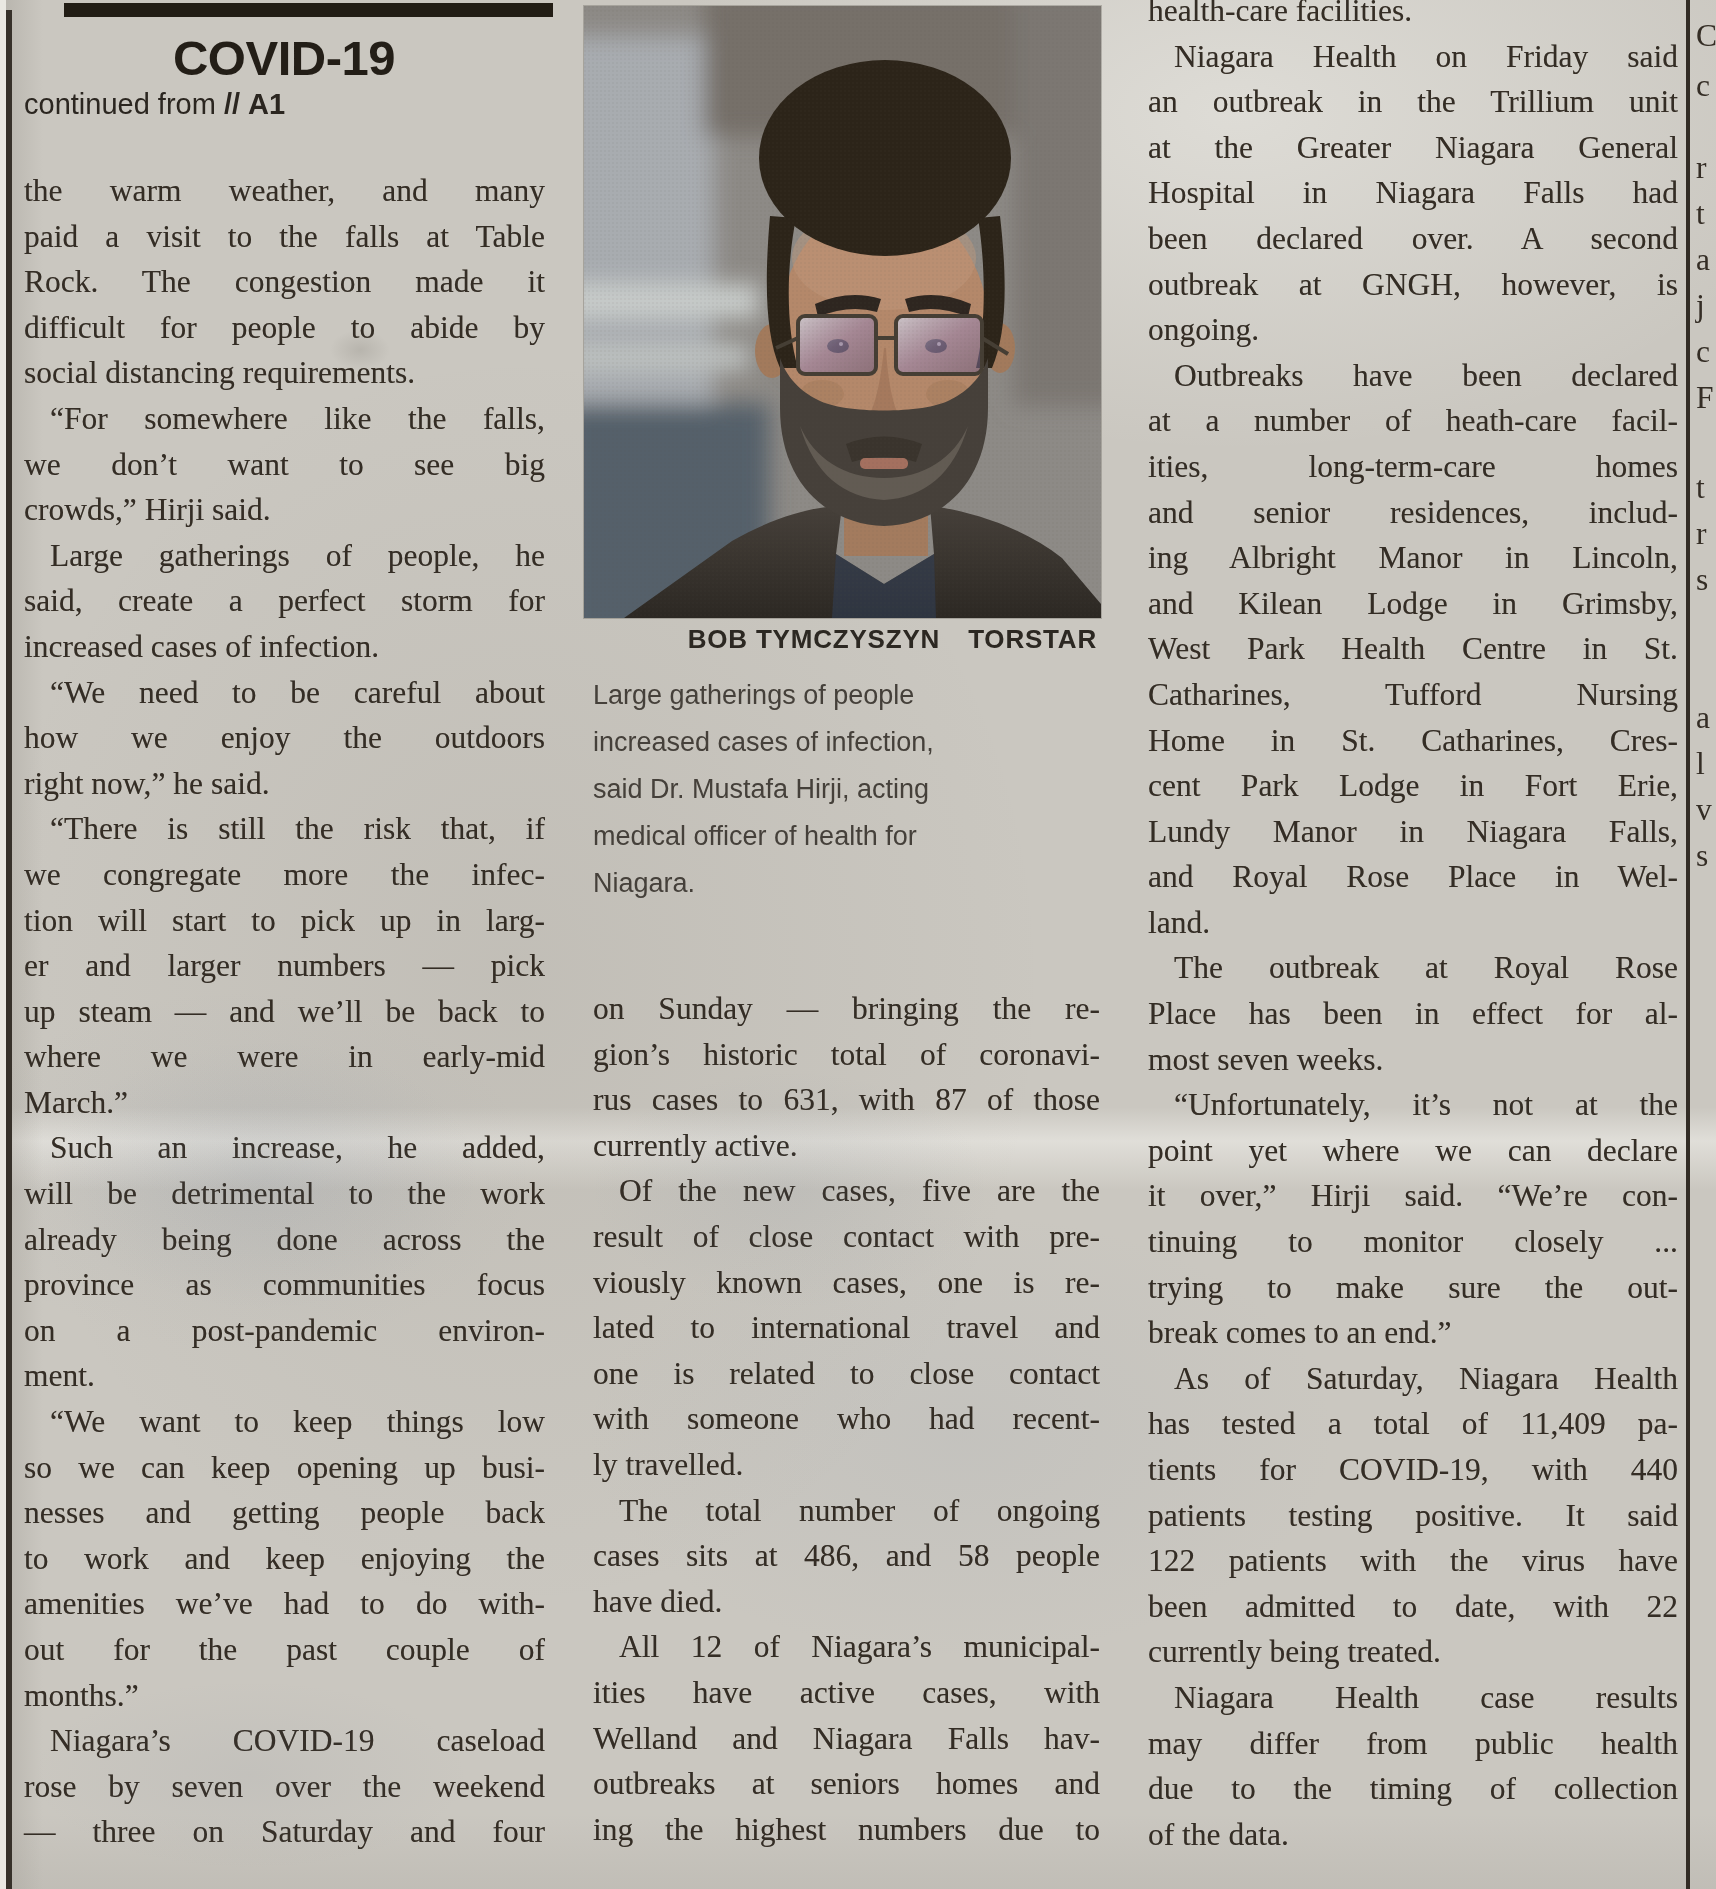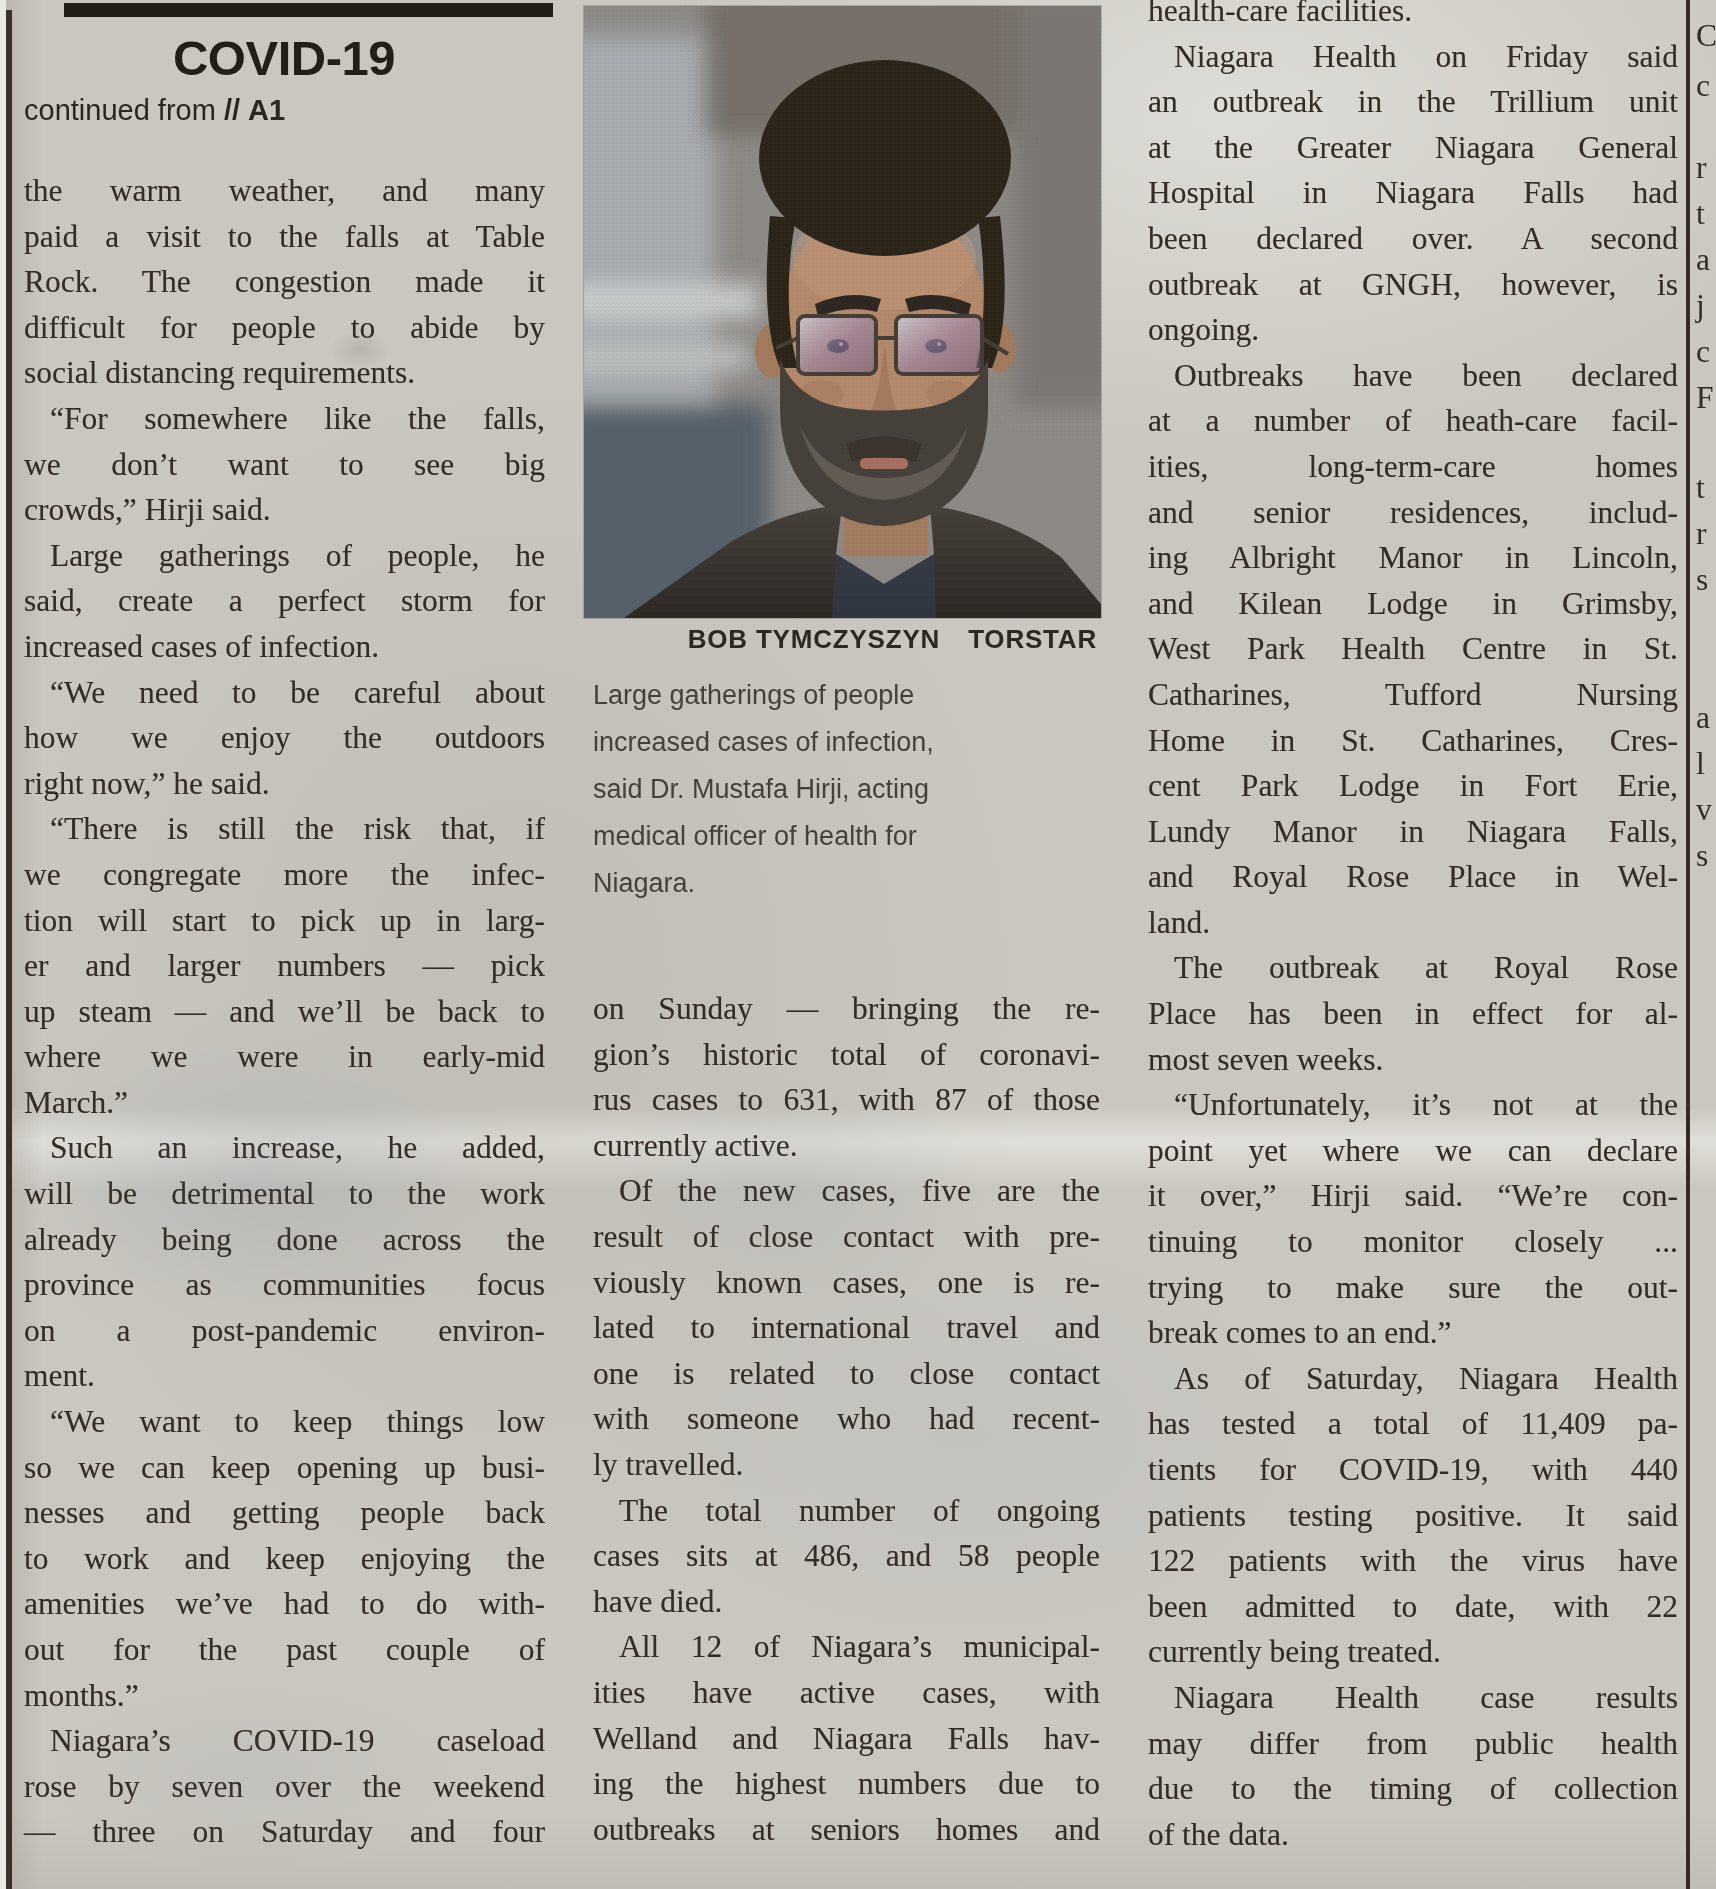--- a/index.html
+++ b/index.html
@@ -17,21 +17,21 @@
     font-family:"Liberation Serif","DejaVu Serif",serif;
     color:#342d25;
   }
   .scan-edge{position:absolute;left:0;top:0;width:6px;height:100%;background:#eae8e2;}
   .rule-left{position:absolute;left:6px;top:10px;width:6px;height:calc(100% - 10px);background:#37312a;}
   .rule-right{position:absolute;left:1686px;top:0;width:4px;height:100%;background:#322c25;}
   .top-bar{position:absolute;left:64px;top:3px;width:489px;height:14px;background:#221d15;}
 
   .sec-head{position:absolute;left:24px;top:30px;width:520px;font-family:"Liberation Sans","DejaVu Sans",sans-serif;}
   .sec-head h1{margin:0;font-size:49px;font-weight:700;letter-spacing:-.5px;color:#231e17;text-align:center;}
-  .continued{margin-top:8px;font-size:29px;color:#2b2620;}
+  .continued{margin-top:2px;font-size:29px;color:#2b2620;}
   .continued .mark{font-weight:700;}
   .continued b{font-weight:700;}
 
   .column{position:absolute;line-height:45.6px;font-size:31.5px;text-shadow:0 0 .5px rgba(52,45,37,.35);}
   .col1{left:24px;top:168px;width:521px;}
   .col2{left:593px;top:986px;width:507px;}
   .col3{left:1148px;top:-12px;width:530px;}
   .line{text-align:justify;text-align-last:justify;white-space:normal;}
   .line.last{text-align-last:left;}
   .line.indent{text-indent:26px;}
@@ -235,22 +235,22 @@
       </div>
       <div class="para">
         <div class="line indent">The total number of ongoing</div>
         <div class="line">cases sits at 486, and 58 people</div>
         <div class="line last">have died.</div>
       </div>
       <div class="para">
         <div class="line indent">All 12 of Niagara’s municipal-</div>
         <div class="line">ities have active cases, with</div>
         <div class="line">Welland and Niagara Falls hav-</div>
+        <div class="line">outbreaks at seniors homes and</div>
         <div class="line">ing the highest numbers due to</div>
-        <div class="line">outbreaks at seniors homes and</div>
       </div>
     </div>
   <div class="column col3">
       <div class="para">
         <div class="line last">health-care facilities.</div>
       </div>
       <div class="para">
         <div class="line indent">Niagara Health on Friday said</div>
         <div class="line">an outbreak in the Trillium unit</div>
         <div class="line">at the Greater Niagara General</div>

